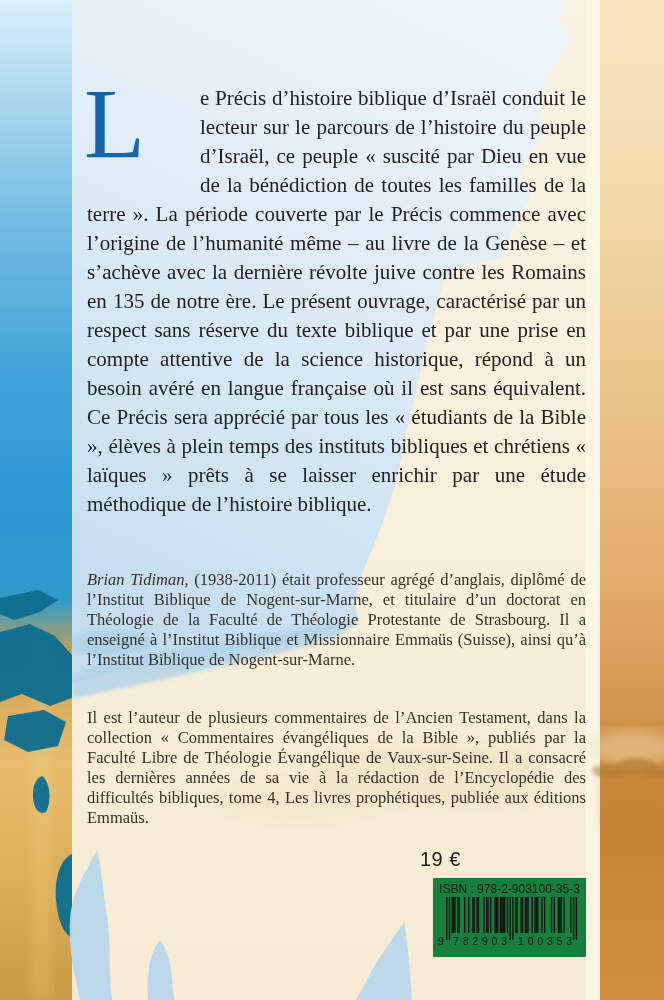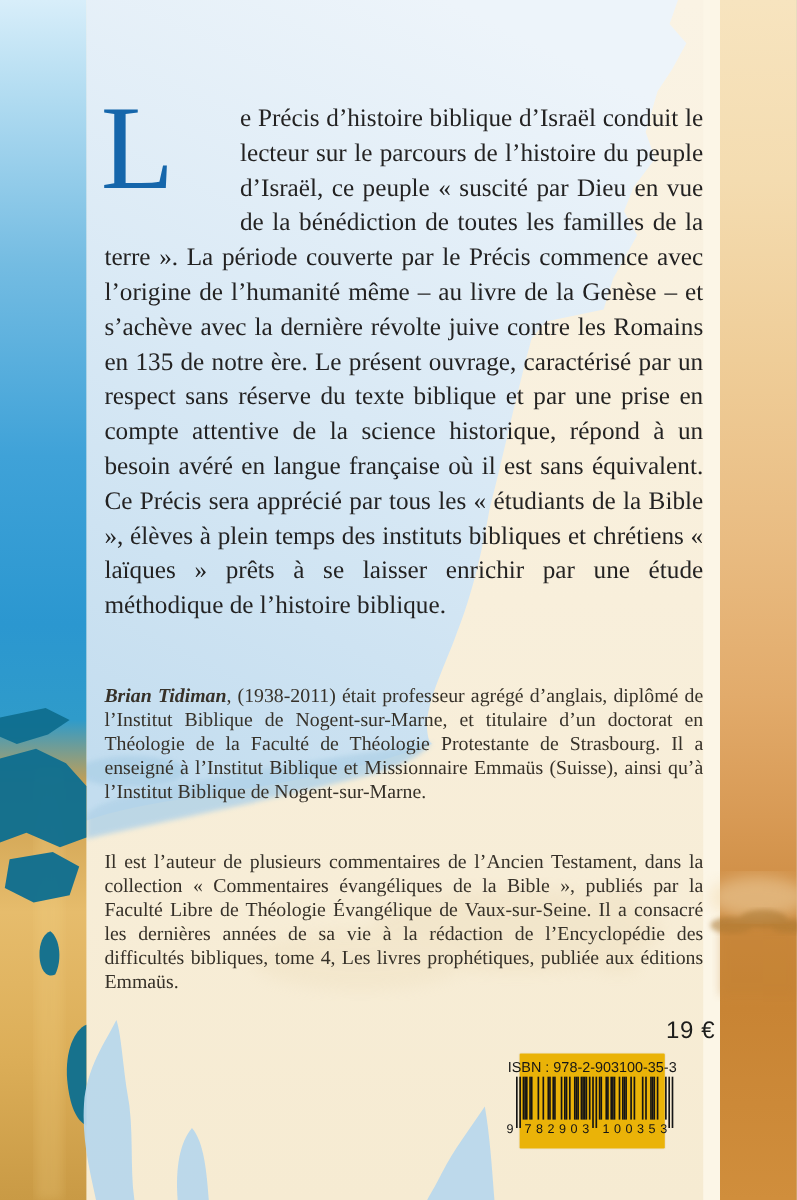--- a/index.html
+++ b/index.html
@@ -16,39 +16,39 @@
     font-size:21px;line-height:29px;color:#232222;
     text-align:justify;
   }
   .dc-spacer{float:left;width:113px;height:88px;}
   .dropcap{
     position:absolute;left:84px;top:74px;z-index:3;
     font-family:"Liberation Serif", serif;
     font-size:100px;line-height:100px;color:#1566ab;font-weight:400;
   }
   .seg-i{}
-  .seg-bi{font-style:italic;font-weight:bold;}
+  .seg-bi{font-style:italic;font-weight:normal;}
   
   .bio{
     left:87px;width:499px;
     font-size:16.5px;line-height:20px;color:#363129;
     text-align:justify;
   }
   .bio1{top:570px;}
   .bio2{top:708px;}
   
   .price{
-    left:420px;top:848px;width:176px;text-align:right;
+    left:420px;top:848px;width:176px;text-align:left;
     font-family:"Liberation Sans", sans-serif;
     font-size:20px;color:#1d1d1b;letter-spacing:0.5px;
   }
   
   .barcode-box{
-    left:433px;top:878px;width:121px;height:79px;
-    background:#eab308;border-radius:1px;
+    left:433px;top:878px;width:153px;height:79px;
+    background:#15803d;border-radius:1px;
     display:flex;flex-direction:column;align-items:center;
     box-shadow:0 0 0 1px rgba(0,0,0,0.03);
   }
   .isbn-label{
     font-family:"Liberation Sans", sans-serif;
     font-size:12px;color:#161616;margin-top:4px;white-space:nowrap;
   }
   .ean-svg{margin-top:1px;}
   
   .publisher{

